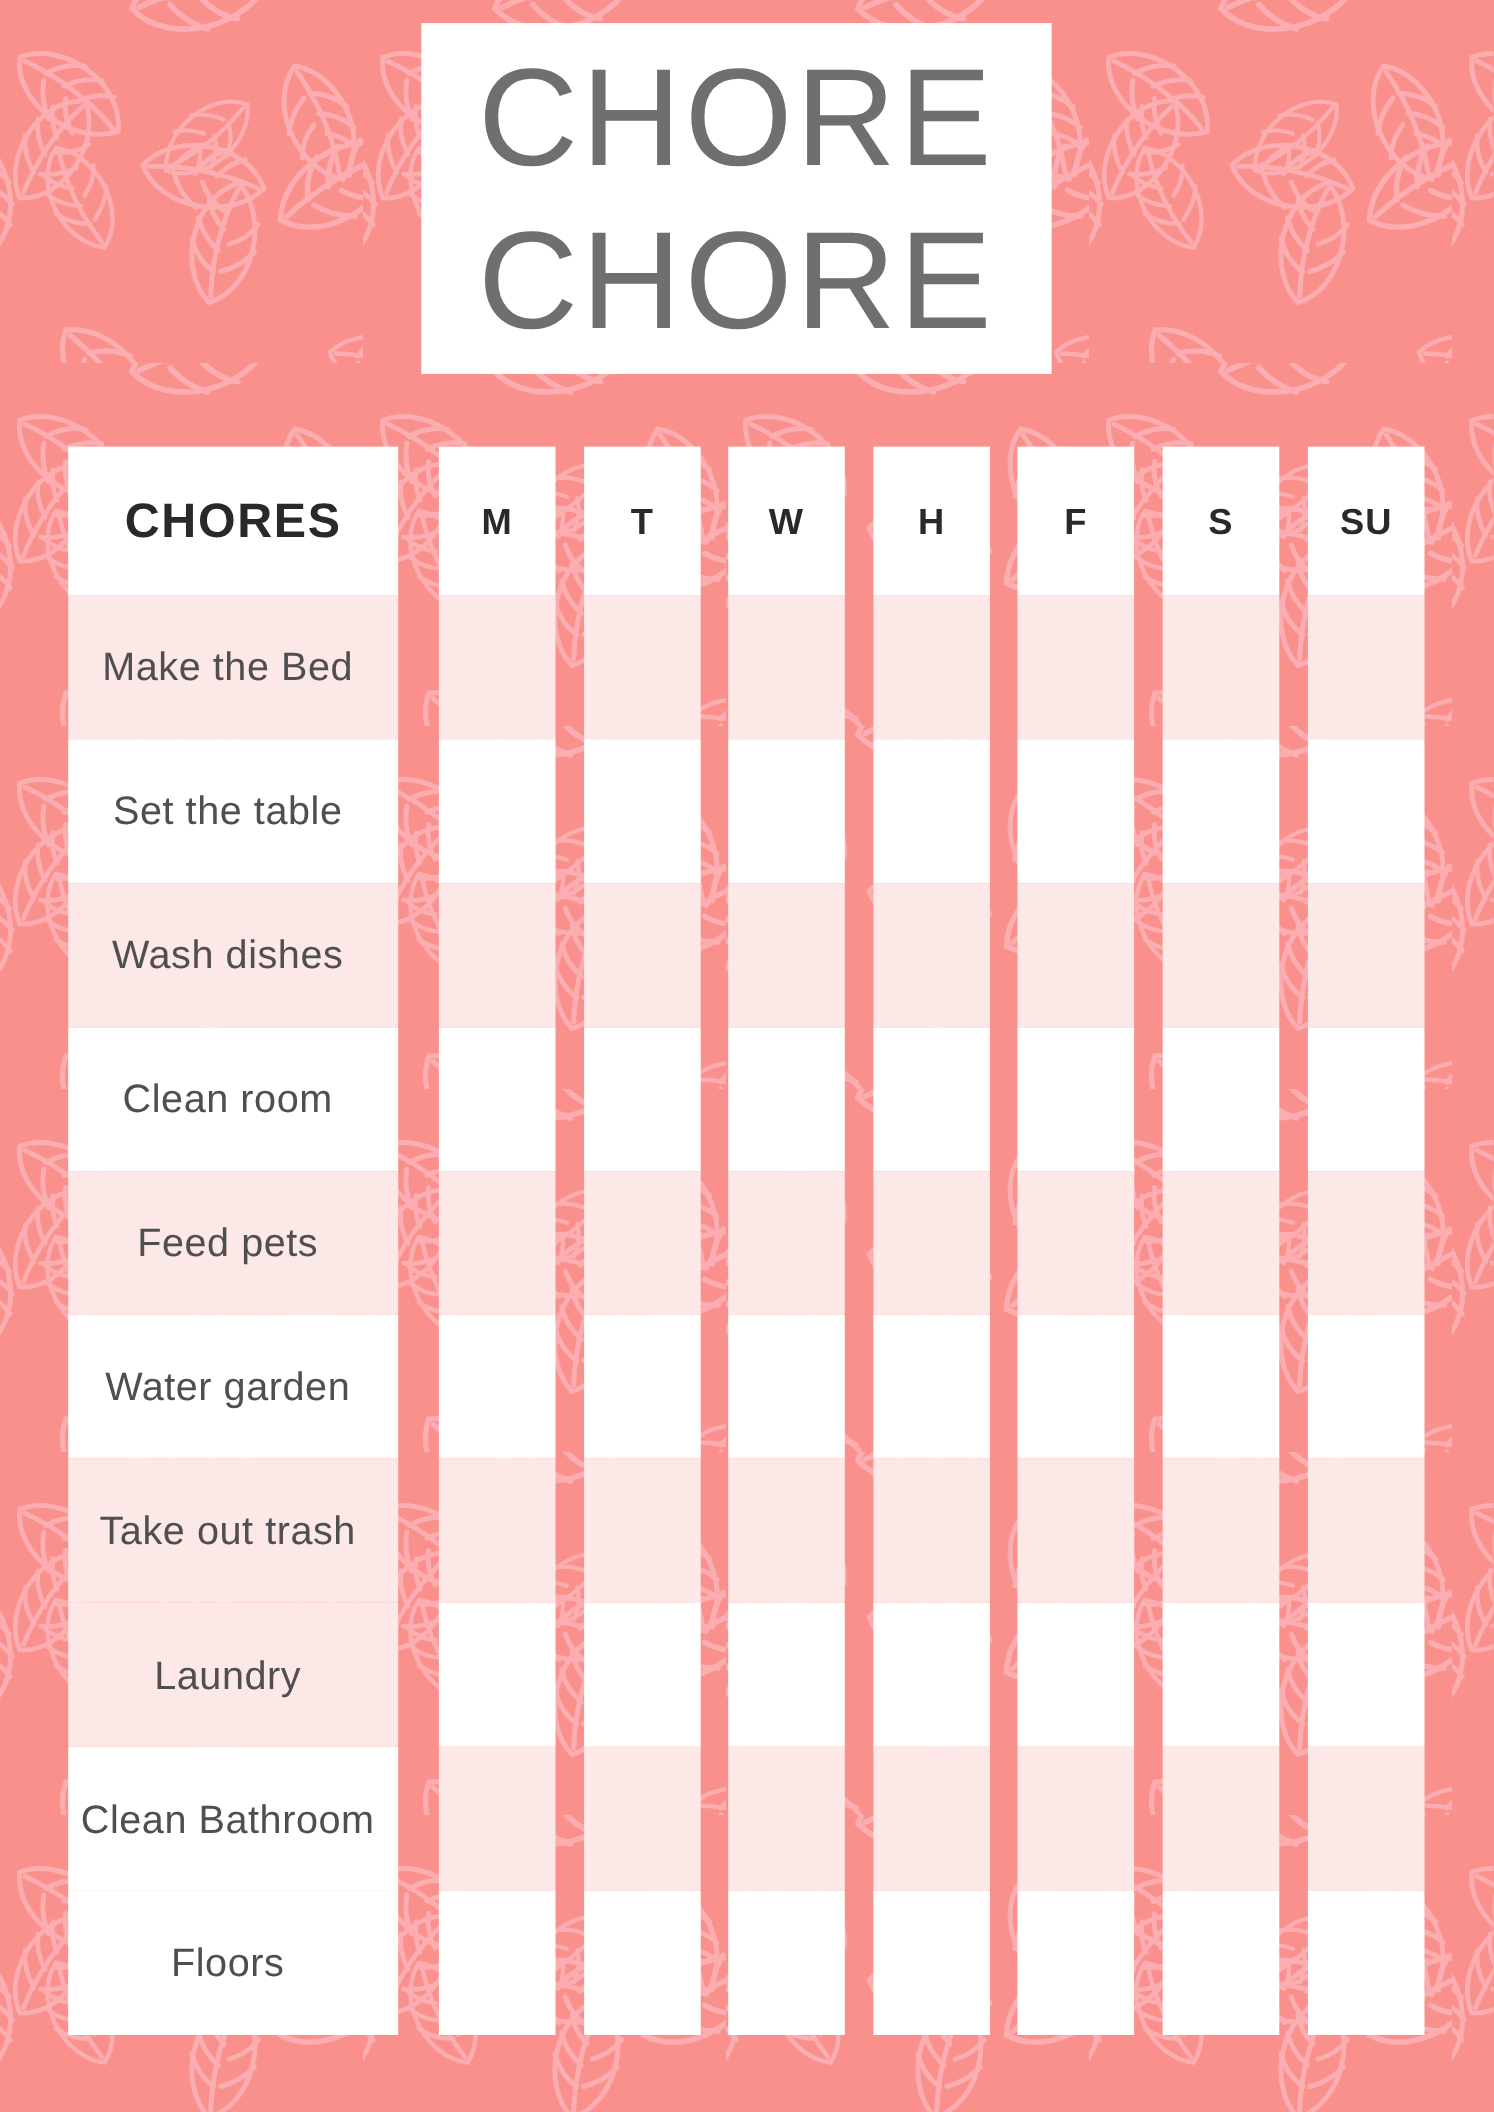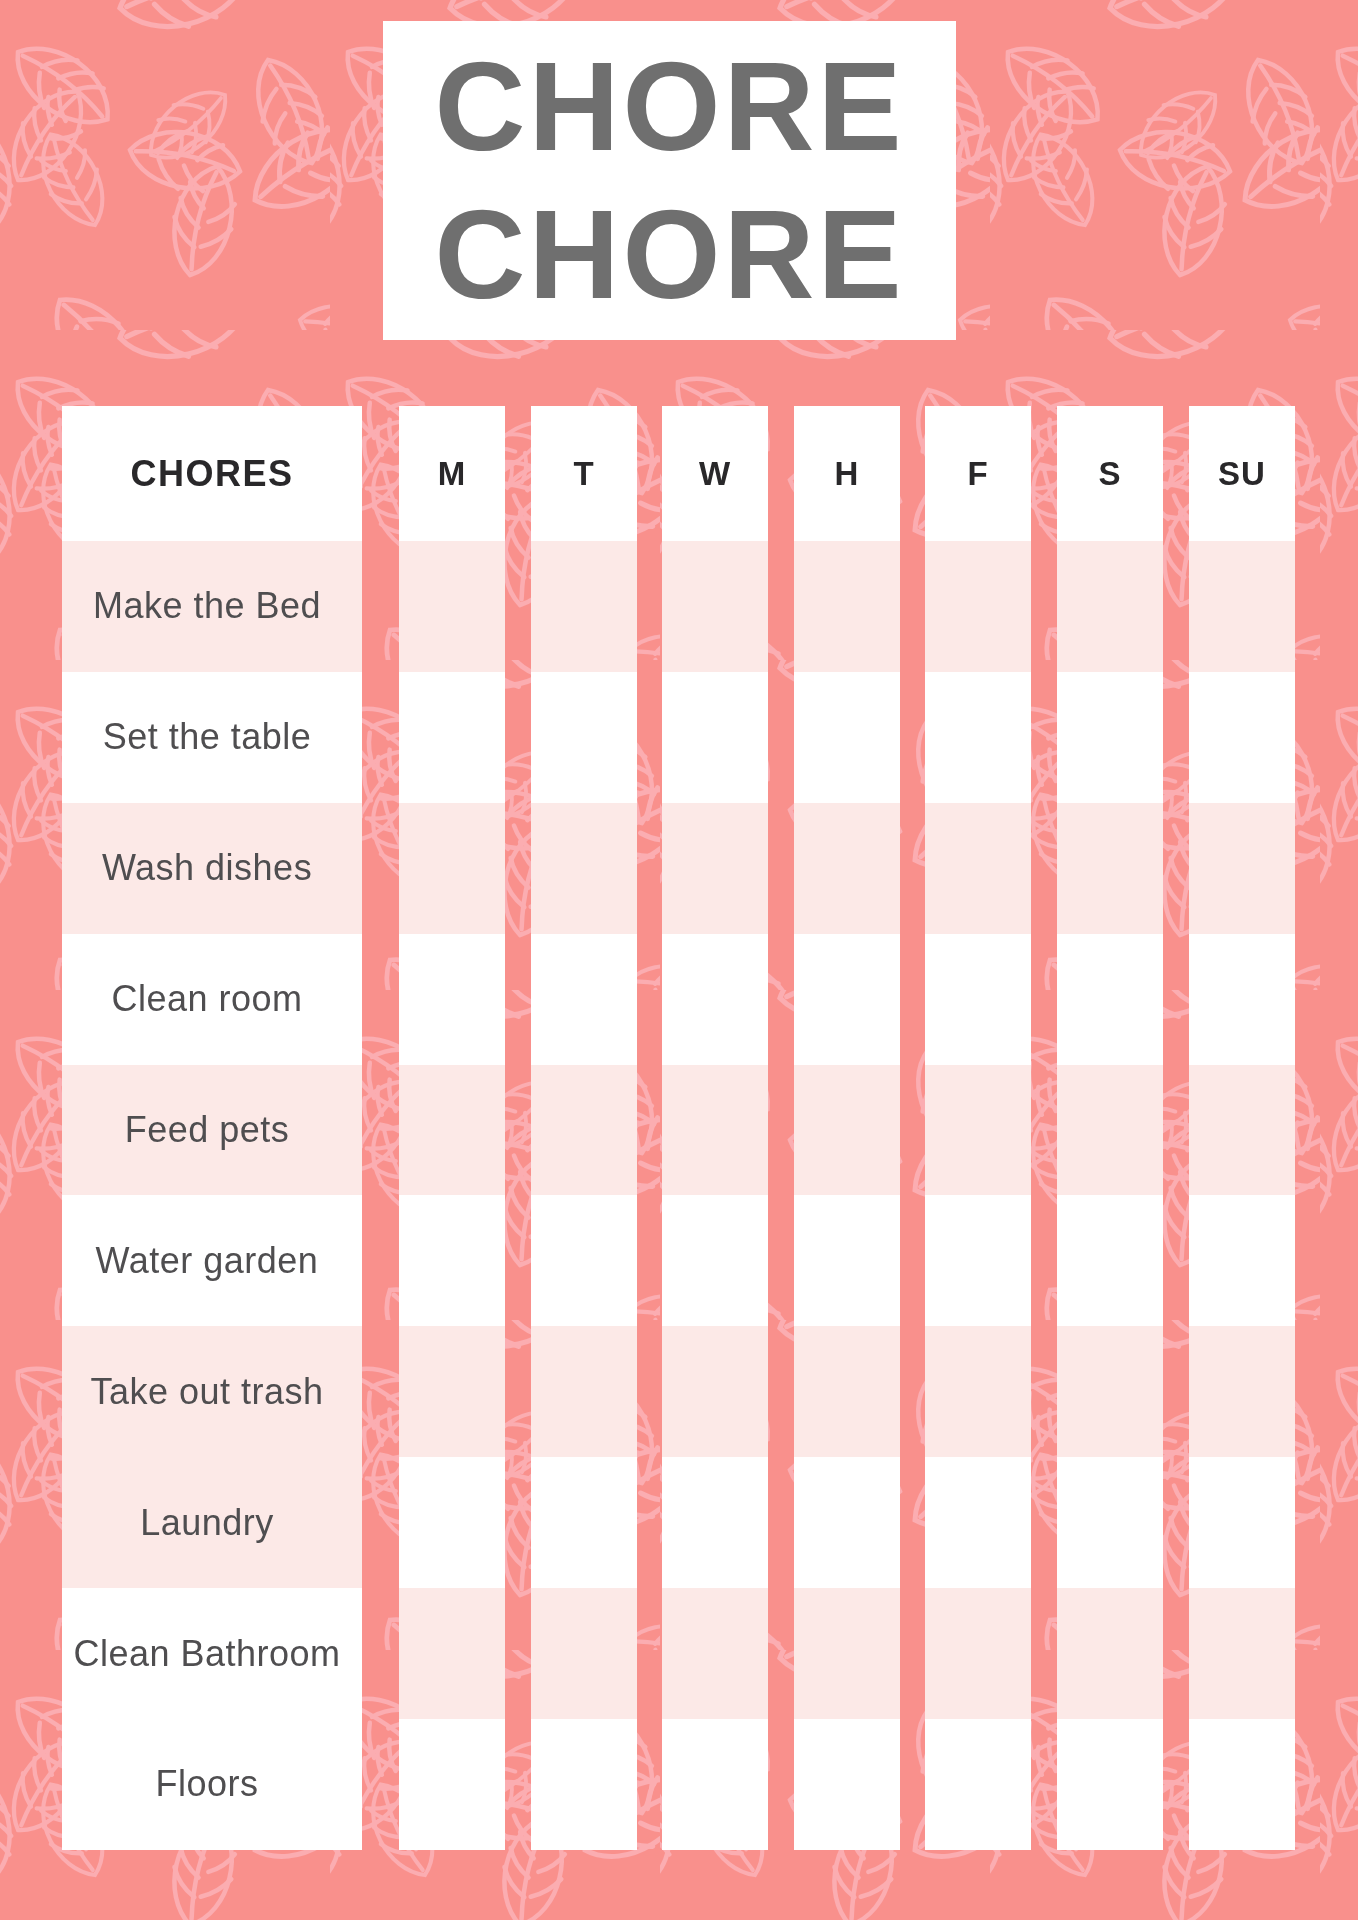--- a/index.html
+++ b/index.html
@@ -4,29 +4,29 @@
 <style>
   html,body{margin:0;padding:0;background:#f9908c;}
   .page{position:relative;width:1358px;height:1920px;overflow:hidden;
         font-family:"Liberation Sans",sans-serif;}
   .bg{position:absolute;left:0;top:0;}
 
   .title-box{position:absolute;left:383px;top:21px;width:573px;height:319px;
              background:#ffffff;display:flex;flex-direction:column;
              justify-content:center;align-items:center;}
   .title-line{font-size:126px;line-height:148px;color:#6f6f6f;
-              letter-spacing:3px;font-weight:700;}
+              letter-spacing:3px;font-weight:400;}
 
   .col{position:absolute;top:406px;display:flex;flex-direction:column;}
   .chores-col{left:62px;width:300px;}
   .day-col{width:106px;}
 
   .hdr{height:135px;background:#ffffff;display:flex;align-items:center;
        justify-content:center;font-weight:700;color:#29282a;}
-  .chores-col .hdr{font-size:36px;letter-spacing:1.5px;}
+  .chores-col .hdr{font-size:44px;letter-spacing:1.5px;}
   .day-col .hdr{font-size:33px;letter-spacing:1px;}
 
   .band{height:130.9px;display:flex;align-items:center;justify-content:center;}
   .pink{background:#fce9e7;}
   .white{background:#ffffff;}
 
   .chore-label{font-size:36px;color:#4f4e50;letter-spacing:0.5px;
                font-weight:400;padding-right:10px;}
 </style>
 </head>

